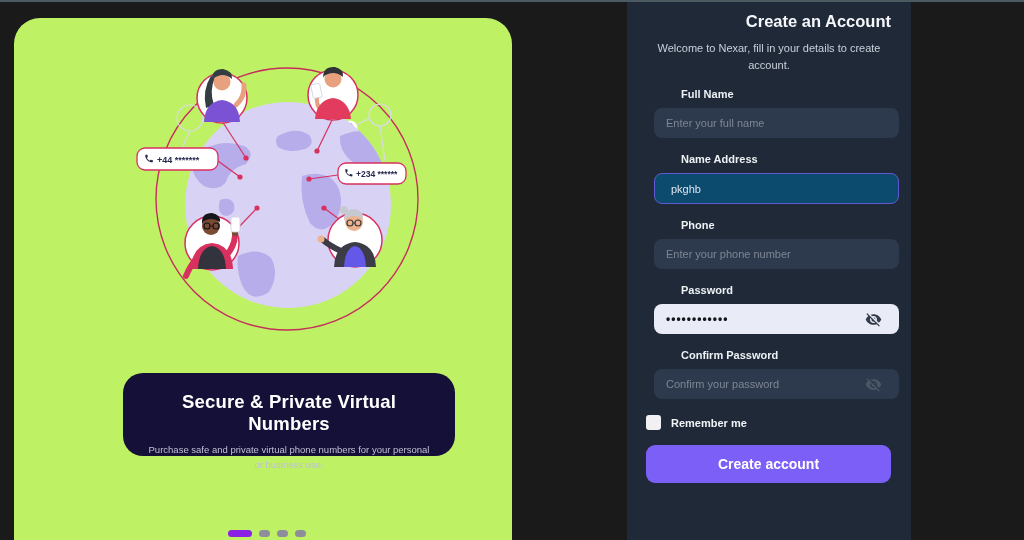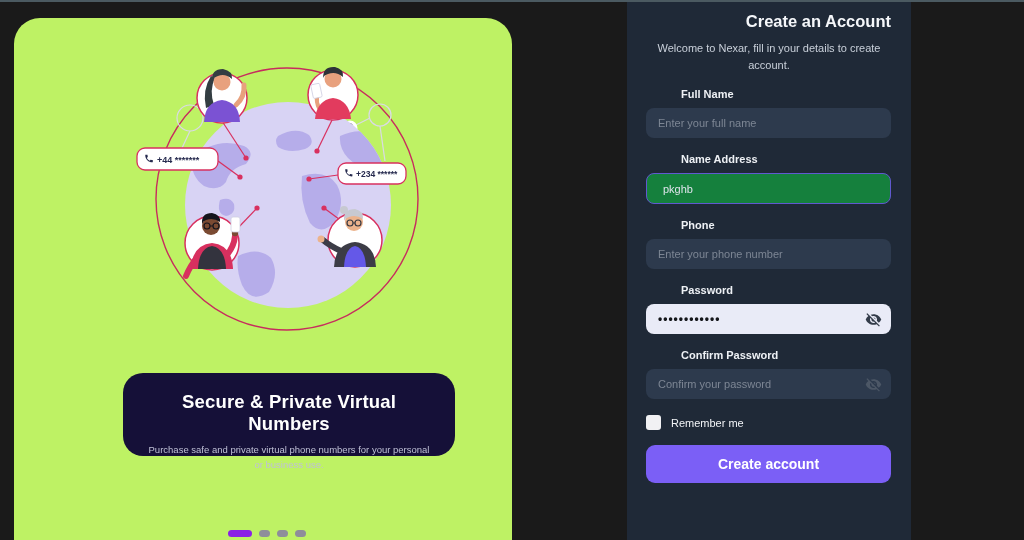--- a/index.html
+++ b/index.html
@@ -34,39 +34,39 @@
     background:#1f2937; padding:10px 20px 0 19px; overflow:hidden;
   }
   .form-title { color:#f5f7fa; font-size:16.5px; font-weight:700; text-align:right; }
   .form-sub { color:#c9d0da; font-size:11px; line-height:1.5; text-align:center; margin:9px auto 0; width:246px; }
   .field { margin-top:15px; }
   .field label { display:block; color:#eef1f5; font-size:11px; font-weight:700; margin-bottom:8px;padding-left:35px; }
   .input-wrap { position:relative; }
   .text-input {
     width:100%; height:30px; background:#2d3a4d; border:none; border-radius:8px;
     padding:0 32px 0 12px; font-family:"Liberation Sans",sans-serif;
-    font-size:11px; color:#dfe4ec; outline:none;
+    font-size:11px; color:#dfe4ec; outline:none;margin-left:8px;
   }
   .text-input.no-icon { padding-right:12px; }
   .text-input::placeholder { color:#7d8694; opacity:1; }
-  .text-input.focused { background:#15803d; border:1.6px solid #6059d0; height:31px;padding-left:16px; }
+  .text-input.focused { background:#0c4a6e; border:1.6px solid #6059d0; height:31px;padding-left:16px; }
   .text-input.light {
     background:#e9ebf7; color:#14161a; font-weight:700; font-size:12px; letter-spacing:1px;
   }
   .eye-btn {
     position:absolute; right:9px; top:50%; transform:translateY(-50%);
     width:18px; height:18px; background:none; border:none; padding:0; cursor:pointer;
     display:flex; align-items:center; justify-content:center;
   }
   .eye-btn svg { width:17px; height:17px; }
   .eye-dark { fill:#333c4a; }
   .eye-dim { fill:#4c5766; }
   .remember-row { display:flex; align-items:center; gap:10px; margin-top:16px; cursor:pointer; }
   .checkbox { width:15px; height:15px; background:#f1f1f4; border-radius:3px; flex:0 0 auto; }
-  .remember-label { color:#f2f4f7; font-size:11px; font-weight:400; }
+  .remember-label { color:#f2f4f7; font-size:11px; font-weight:700; }
   .submit-btn {
     display:block; width:100%; height:38px; margin-top:15px;
     background:#7b5ff6; color:#ffffff; border:none; border-radius:9px;
     font-family:"Liberation Sans",sans-serif; font-size:14px; font-weight:600; cursor:pointer;
   }
 </style>
 </head>
 <body>
 
 <div class="top-strip"></div>

